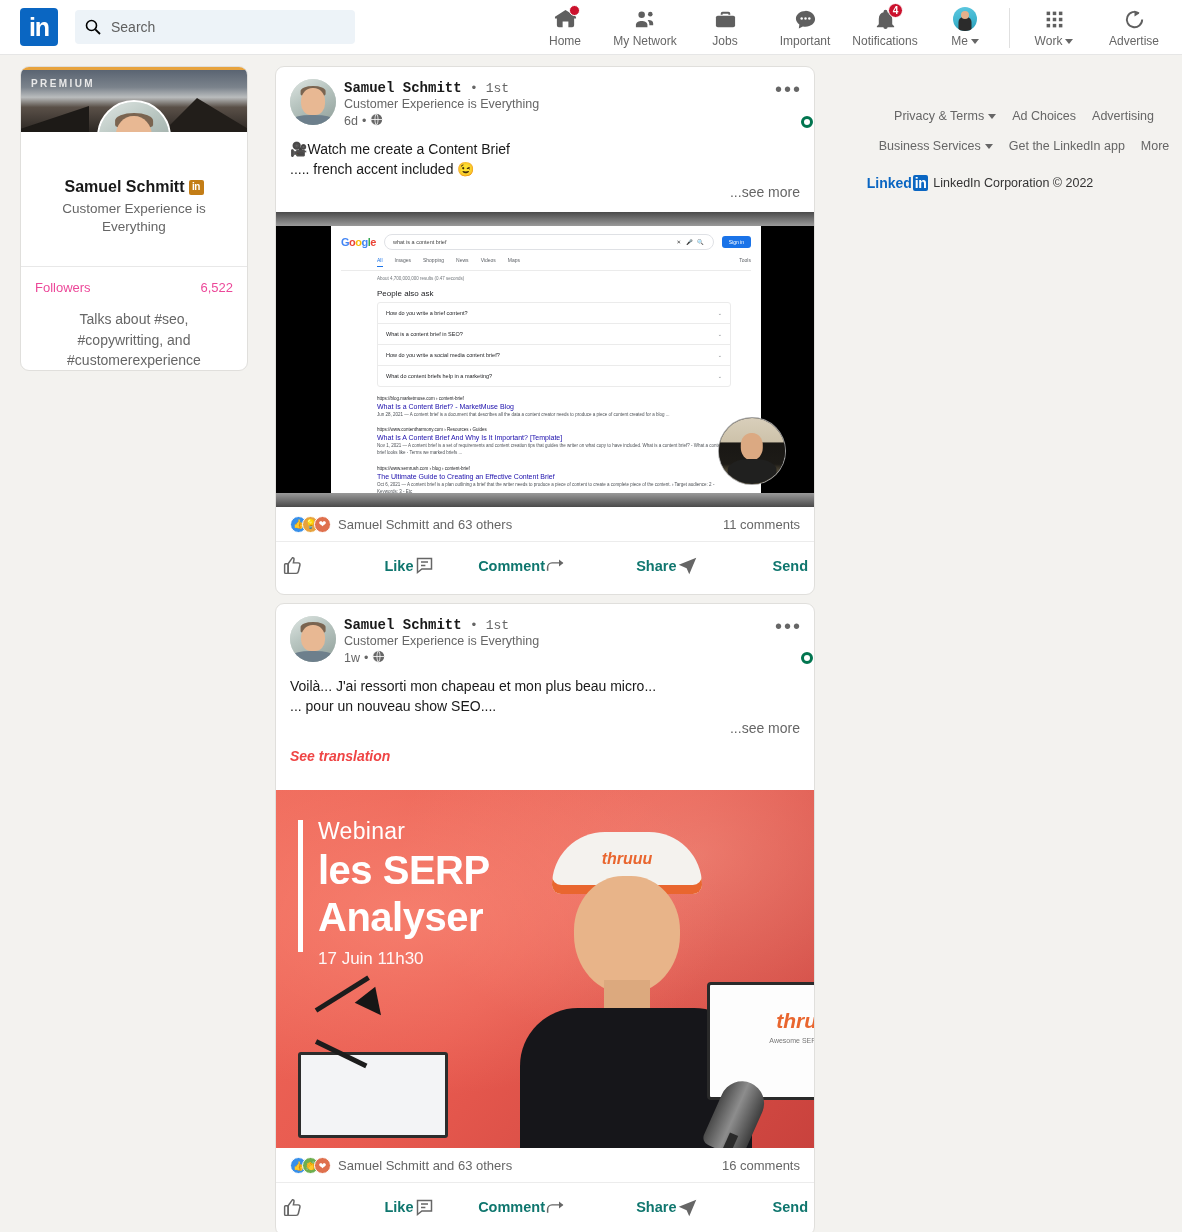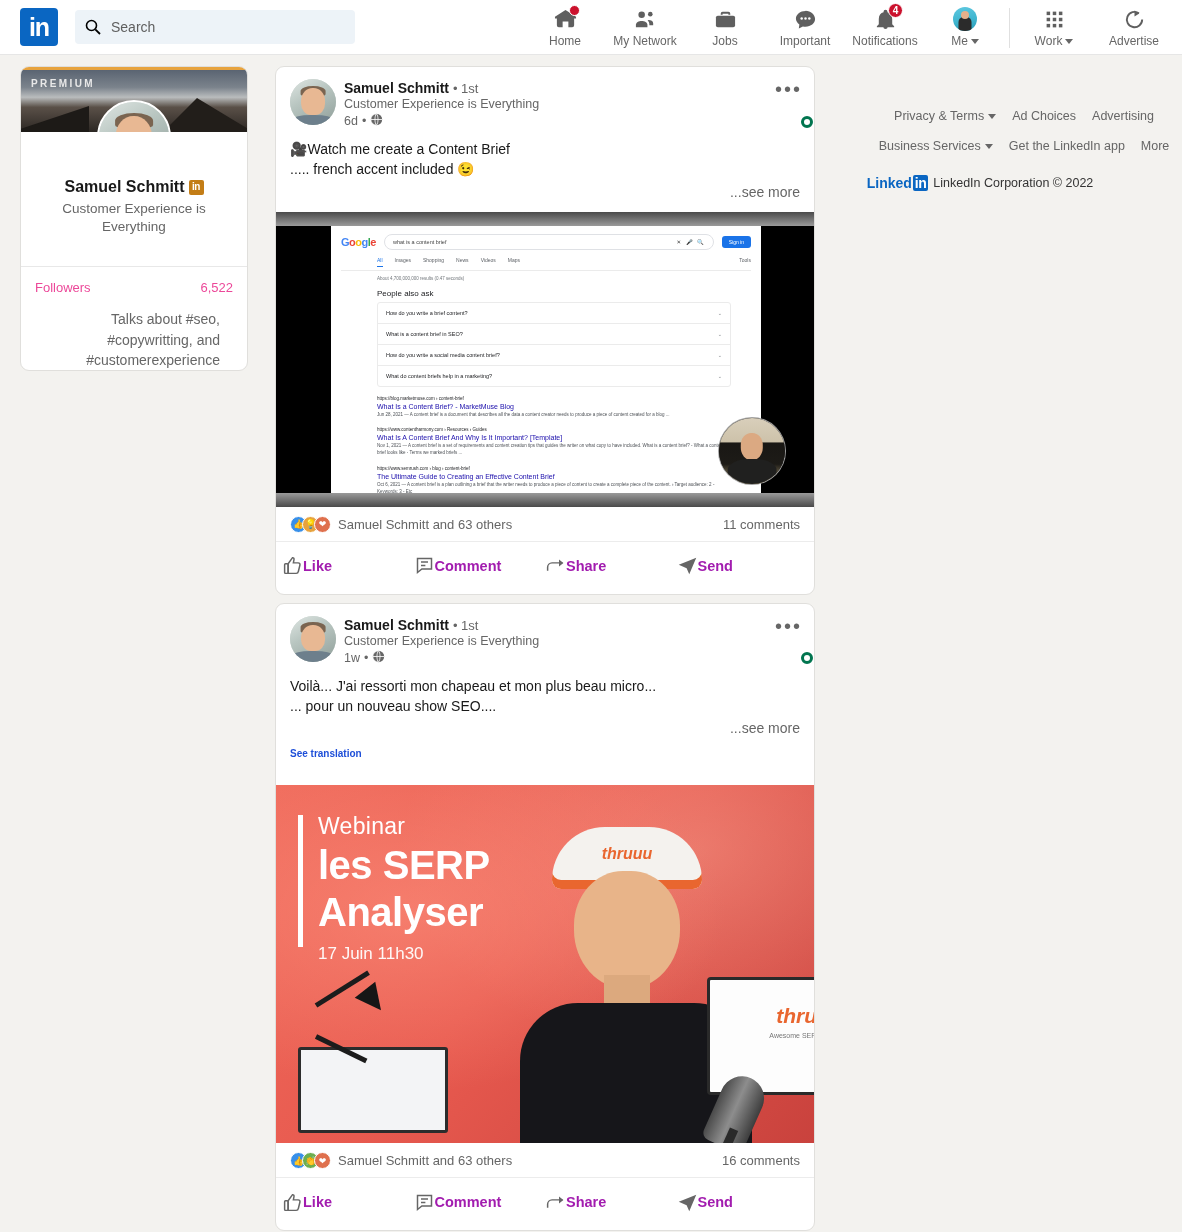--- a/index.html
+++ b/index.html
@@ -205,21 +205,21 @@
   .divider { height: 1px; background: #e8e8e8; margin: 16px 0 0; }
   .stats { padding: 13px 14px 0; }
   .stat-row {
     display: flex; justify-content: space-between;
     font-size: 13px; color: #ec4899;
   }
   .stat-row .num { font-weight: 400; }
   .talks {
     padding: 14px 27px 0;
     font-size: 14px; color: #666; line-height: 1.45;
-    text-align: right;
+    text-align: center;
   }
   .msg-btn {
     margin: 16px 14px 16px;
     height: 33px;
     background: #0a66c2; color: #fff;
     border: none; border-radius: 17px;
     font-size: 15px; font-weight: 600;
     width: calc(100% - 28px);
     cursor: pointer;
     font-family: "Liberation Sans", sans-serif;
@@ -238,42 +238,42 @@
     width: 17px; height: 17px; border-radius: 50%;
     background: #fff;
     display: flex; align-items: center; justify-content: center;
     z-index: 5;
   }
   .open-ring i {
     display: block; width: 12px; height: 12px; border-radius: 50%;
     border: 3px solid #01754f;
   }
   .post-meta { margin-left: 8px; padding-top: 1px; }
-  .pm-line1 { font-size: 14px; color: #191919; }
+  .pm-line1 { font-size: 14px; color: #191919; font-family: Liberation Mono, monospace; }
   .pm-line1 b { font-weight: 600; }
   .pm-line1 .deg { color: #666; font-weight: 400; font-size: 13px; }
   .pm-line2 { font-size: 12.5px; color: #666; margin-top: 1px; }
   .pm-line3 { font-size: 12.5px; color: #666; margin-top: 2px; display: flex; align-items: center; gap: 4px;}
   .more-btn {
     position: absolute; right: 12px; top: 12px;
     color: #666; font-size: 20px; letter-spacing: 2px;
     cursor: pointer; line-height: 1;
   }
   .post-text {
     padding: 10px 14px 0;
     font-size: 14px; color: #191919; line-height: 1.45;
     white-space: pre-line;
   }
   .see-more {
     text-align: right; padding: 4px 14px 0;
     font-size: 14px; color: #666; cursor: pointer;
   }
   .see-translation {
     padding: 12px 14px 14px;
-    font-size: 10px; color: #1d4ed8; font-weight: 600; cursor: pointer;
+    font-size: 14px; color: #ef4444; font-weight: 600; cursor: pointer; font-style: italic;
   }
 
   
   .video1 {
     margin-top: 12px;
     width: 540px; height: 295px;
     background: #000;
     position: relative; overflow: hidden;
   }
   .vbar-top, .vbar-bot {
@@ -431,22 +431,22 @@
     font-size: 9px; color: #fff; margin-left: -5px;
   }
   .rx:first-child { margin-left: 0; }
   .rx.like { background: #378fe9; }
   .rx.bulb { background: #e7a33e; }
   .rx.clap { background: #6dae4f; }
   .rx.heart{ background: #df704d; }
   .rx-label { margin-left: 7px; }
   .actions { display: flex; padding: 4px 6px 8px; }
   .action {
-    flex: 1; display: flex; align-items: center; justify-content: flex-start;
-    height: 40px; color: #a21caf; font-size: 14.5px; font-weight: 600;
+    flex: 1; display: flex; align-items: center; justify-content: space-between;
+    gap: 8px; height: 40px; color: #0f766e; font-size: 14.5px; font-weight: 600;
     border-radius: 4px; cursor: pointer;
   }
   .action svg { flex: none; }
 
   
   .footer-links {
     display: flex; flex-wrap: wrap; justify-content: center;
     gap: 6px 16px;
     width: 300px;
     font-size: 12.5px; color: #666;

